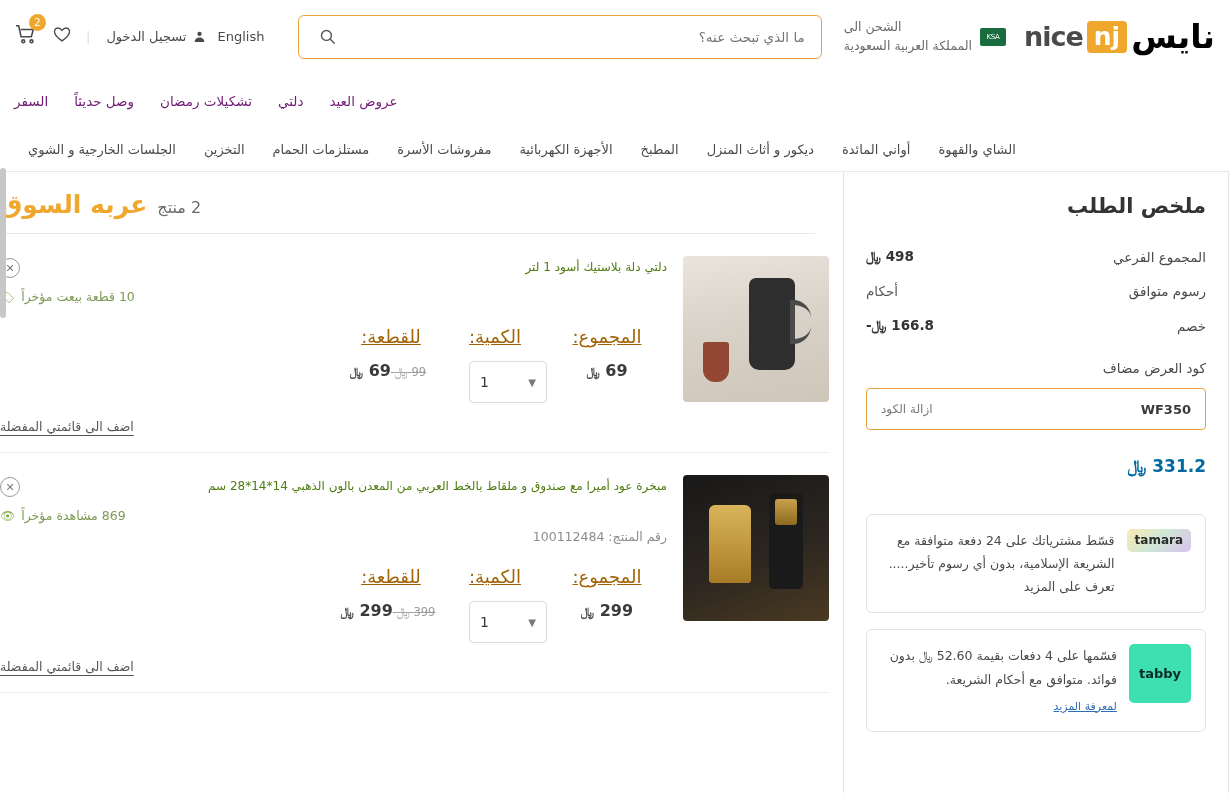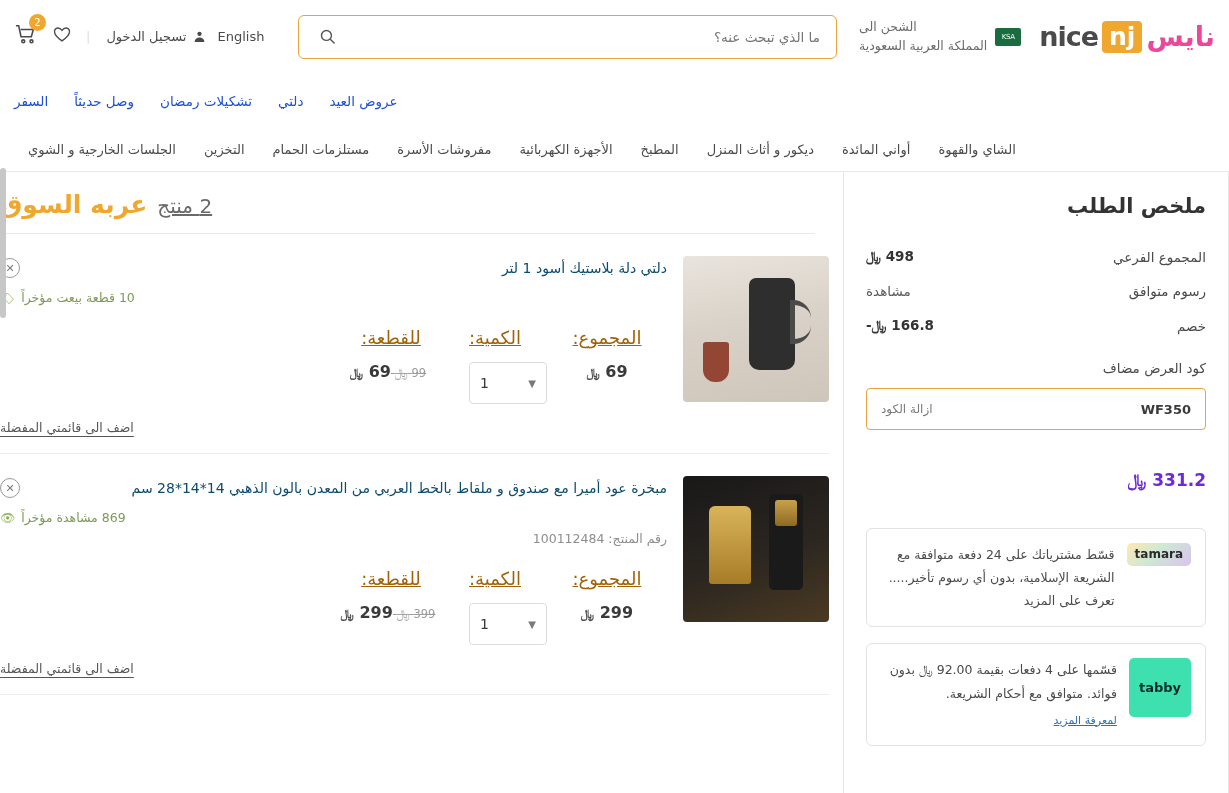--- a/index.html
+++ b/index.html
@@ -18,21 +18,21 @@
     height:73px; display:flex; align-items:center;
     padding:0 14px 0 14px;
     background:#fff;
     direction:rtl;
   }
   .logo {
     display:flex; align-items:center; gap:2px;
     margin-left:0; margin-right:auto;
   }
   .logo-ar {
-    font-size:27px; font-weight:bold; color:#ec4899; letter-spacing:-1px;
+    font-size:33px; font-weight:bold; color:#000000; letter-spacing:-1px;
   }
   .logo-box {
     background:#f0a72e; color:#fff; font-size:25px; font-weight:bold;
     padding:0 7px; border-radius:4px; line-height:32px; margin:0 2px;
   }
   .logo-en {
     font-size:27px; font-weight:bold; color:#4a4a4a; letter-spacing:-1px;
   }
   .ship-to {
     display:flex; align-items:center; gap:8px; margin-right:18px;
@@ -72,21 +72,21 @@
   }
 
   
   .nav1 {
     height:55px; display:flex; align-items:center; justify-content:flex-start;
     padding-left:0; padding-right:0;
     direction:rtl; gap:0;
     padding-inline-start:0;
   }
   .nav1-inner { margin-right:auto; display:flex; align-items:center; gap:26px; padding-left:14px; }
-  .nav1 a { font-size:13.5px; color:#1d4ed8; text-decoration:none; }
+  .nav1 a { font-size:13.5px; color:#701a75; text-decoration:none; }
   .nav-pill {
     background:#f0a72e; color:#fff !important; border-radius:20px;
     padding:9px 18px; font-size:13.5px;
   }
   
   .nav2 {
     height:44px; display:flex; align-items:center;
     border-bottom:1px solid #e9e9e9;
     direction:rtl; padding:0 14px;
   }
@@ -101,21 +101,21 @@
     flex:1; padding:0 14px 0 0; position:relative;
   }
   .cart-title-row {
     display:flex; align-items:baseline; gap:12px;
     padding:18px 14px 14px 0; justify-content:flex-start;
     flex-direction:row;
   }
   .cart-title {
     font-size:25px; font-weight:bold; color:#f0a72e;
   }
-  .cart-count { font-size:20px; color:#6a6a6a;text-decoration:underline; }
+  .cart-count { font-size:16px; color:#6a6a6a; }
   .title-wrap { margin-right:auto; display:flex; align-items:baseline; gap:10px; }
 
   .divider { height:1px; background:#e9e9e9; margin:0 14px 0 0; }
 
   .cart-item {
     display:flex; flex-direction:row; align-items:flex-start;
     padding:22px 0 18px 0; gap:16px;
     border-bottom:1px solid #ececec;
     margin-left:0;
   }
@@ -147,21 +147,21 @@
     background:#1a1a1a; border-radius:5px;
   }
   .vase2:after{
     content:""; position:absolute; inset:6px 6px auto 6px; height:26px;
     background:linear-gradient(180deg,#c9a14c,#8d6a20); border-radius:3px;
   }
 
   .item-body { flex:1; min-width:0; padding-top:2px; }
   .item-topline { display:flex; align-items:flex-start; }
   .item-name {
-    font-size:14px; color:#0c4a6e; flex:1; text-align:right; line-height:1.5;
+    font-size:12px; color:#4d7c0f; flex:1; text-align:right; line-height:1.5;
   }
   .remove-btn {
     width:20px; height:20px; border-radius:50%;
     border:1.5px solid #9a9a9a; color:#7a7a7a;
     display:flex; align-items:center; justify-content:center;
     font-size:11px; margin-left:0; margin-right:14px; flex:0 0 20px;
     cursor:pointer; line-height:1;
   }
   .badge-line {
     display:flex; align-items:center; justify-content:flex-end;
@@ -211,21 +211,21 @@
     padding:0 14px; font-size:13px;
   }
   .coupon-code { color:#3a3a3a; font-weight:bold; }
   .coupon-remove { color:#7a7a7a; font-size:12px; text-decoration:none; }
   .total-row {
     display:flex; justify-content:space-between; align-items:flex-start;
     margin-top:26px; padding-bottom:22px;
   }
   .total-label { font-size:13.5px; text-align:right; line-height:1.7; color:#3a3a3a; }
   .total-label b { font-weight:bold; }
-  .total-val { font-size:17px; font-weight:bold; color:#6d28d9; white-space:nowrap;margin-top:14px; }
+  .total-val { font-size:17px; font-weight:bold; color:#0369a1; white-space:nowrap; }
 
   .promo-card {
     border:1px solid #e3e3e3; border-radius:6px;
     padding:14px 14px; display:flex; gap:12px; align-items:flex-start;
     margin-top:16px;
   }
   .promo-text { flex:1; font-size:12.5px; line-height:1.85; color:#4a4a4a; text-align:right; }
   .tamara-logo {
     background:linear-gradient(135deg,#ffe9b0,#cfe8d4 45%,#d7c4ef);
     border-radius:5px; padding:5px 8px; font-size:12px; font-weight:bold; color:#2b2b2b;
@@ -334,21 +334,21 @@
     <aside class="summary">
       <h2>ملخص الطلب</h2>
 
       <div class="srow">
         <span class="lab">المجموع الفرعي</span>
         <span class="val nowrap">498 ﷼</span>
       </div>
 
       <div class="srow">
         <span class="lab">رسوم متوافق</span>
-        <span class="val plain">مشاهدة</span>
+        <span class="val plain">أحكام</span>
       </div>
 
       <div class="srow">
         <span class="lab">خصم</span>
         <span class="val nowrap">166.8 ﷼-</span>
       </div>
 
       <div class="coupon-label">كود العرض مضاف</div>
       <div class="coupon-box">
         <span class="coupon-code">WF350</span>
@@ -360,21 +360,21 @@
       </div>
 
       <div class="promo-card">
         <span class="tamara-logo">tamara</span>
         <div class="promo-text">قسّط مشترياتك على 24 دفعة متوافقة مع الشريعة الإسلامية، بدون أي رسوم تأخير..... تعرف على المزيد</div>
       </div>
 
       <div class="promo-card">
         <span class="tabby-logo">tabby</span>
         <div class="promo-text">
-          <span>قسّمها على 4 دفعات بقيمة 92.00 ﷼ بدون فوائد. متوافق مع أحكام الشريعة.</span>
+          <span>قسّمها على 4 دفعات بقيمة 52.60 ﷼ بدون فوائد. متوافق مع أحكام الشريعة.</span>
           <a class="tabby-more" href="#">لمعرفة المزيد</a>
         </div>
       </div>
     </aside>
 
     <main class="cart-main">
       <div class="cart-title-row">
         <div class="title-wrap">
           <span class="cart-count">2 منتج</span>
           <span class="cart-title">عربه السوق</span>

